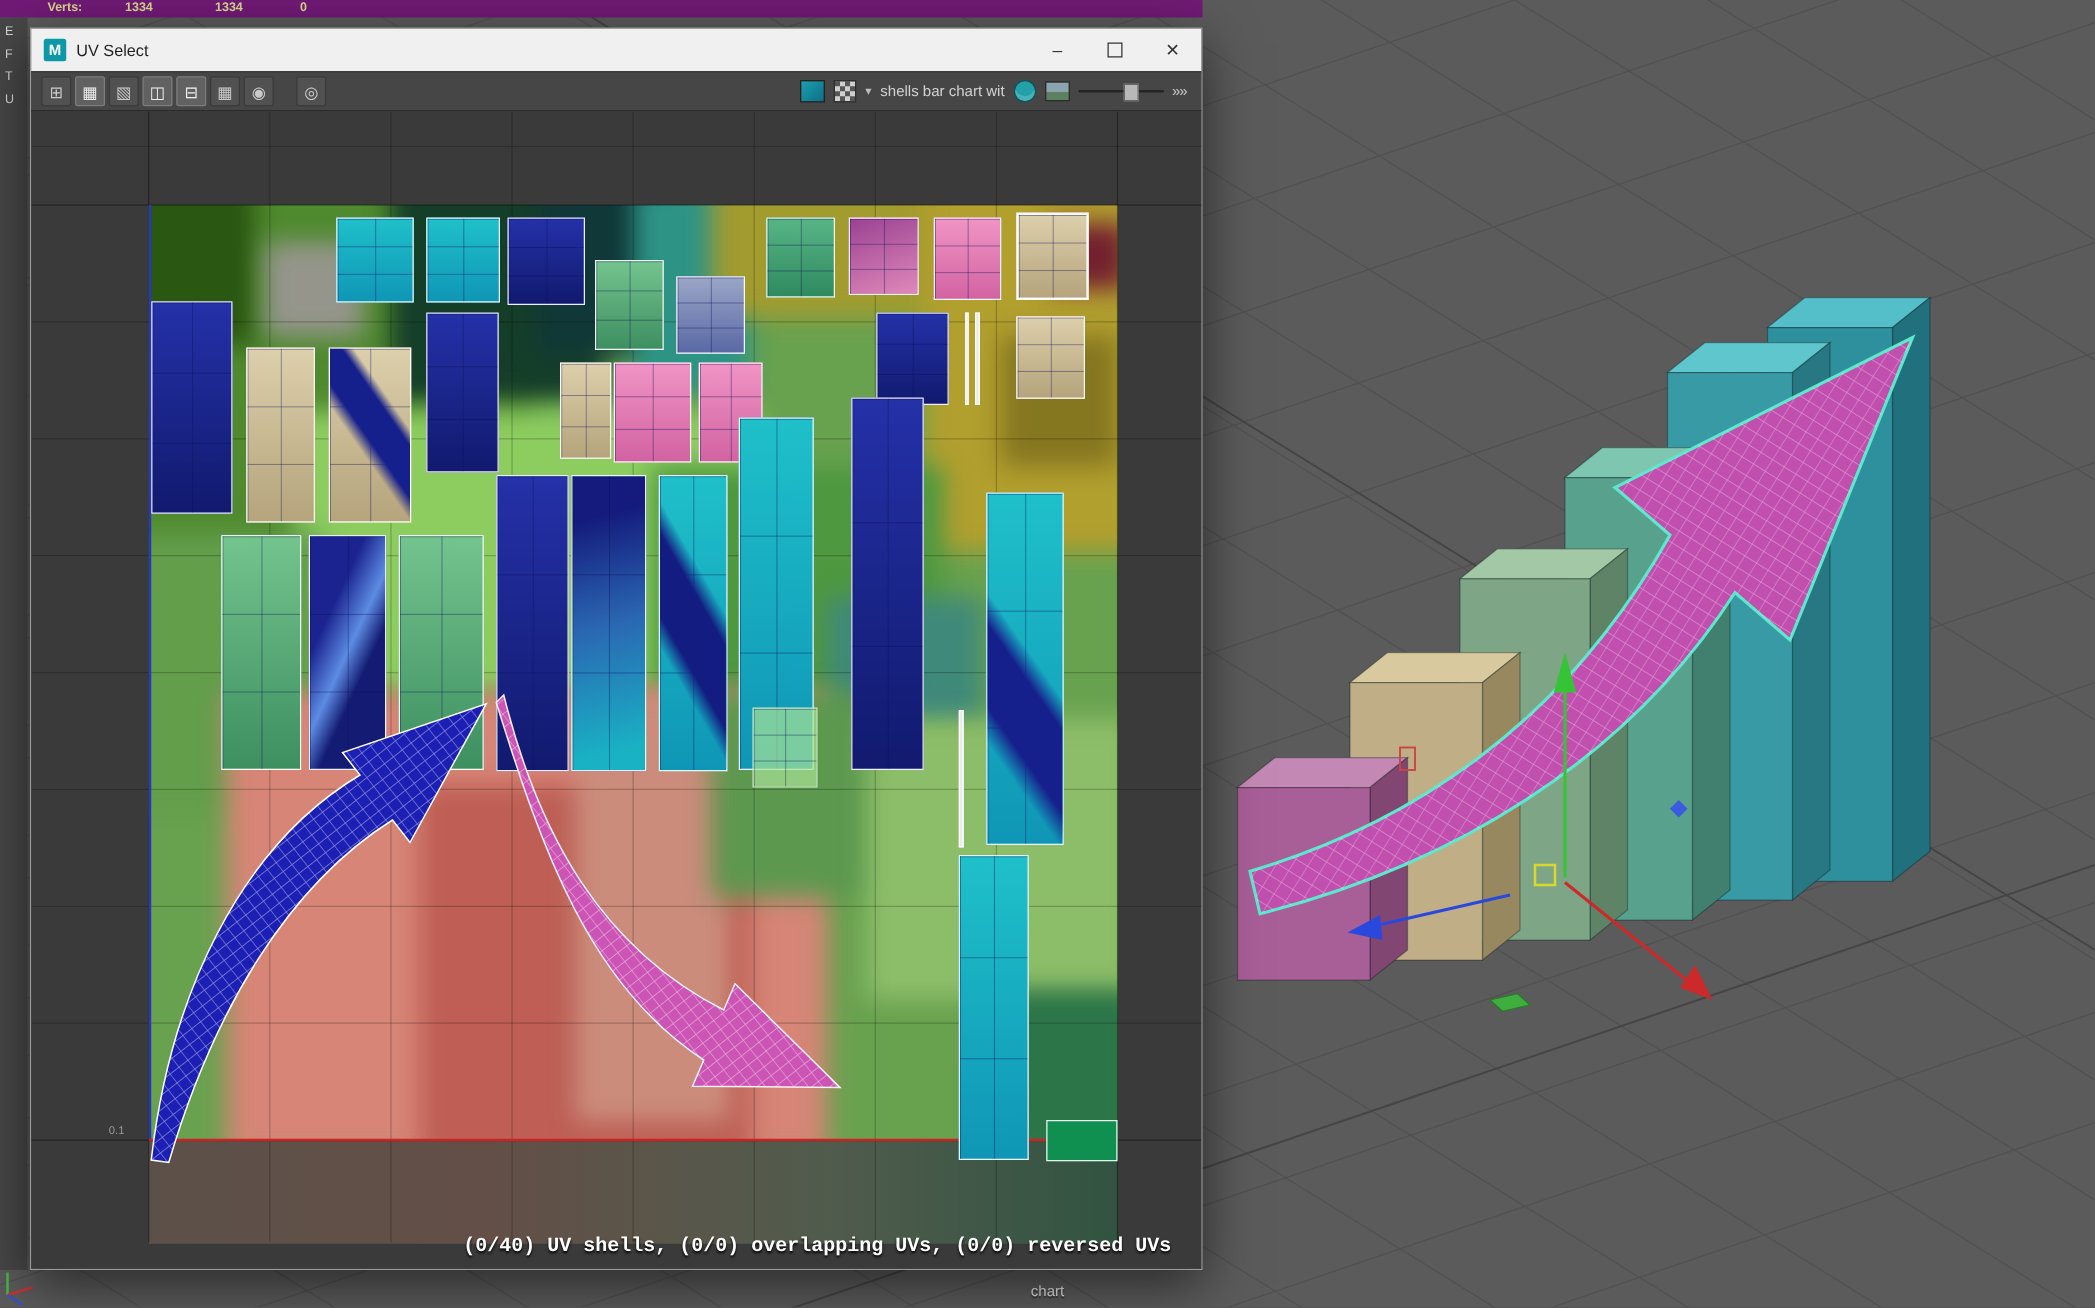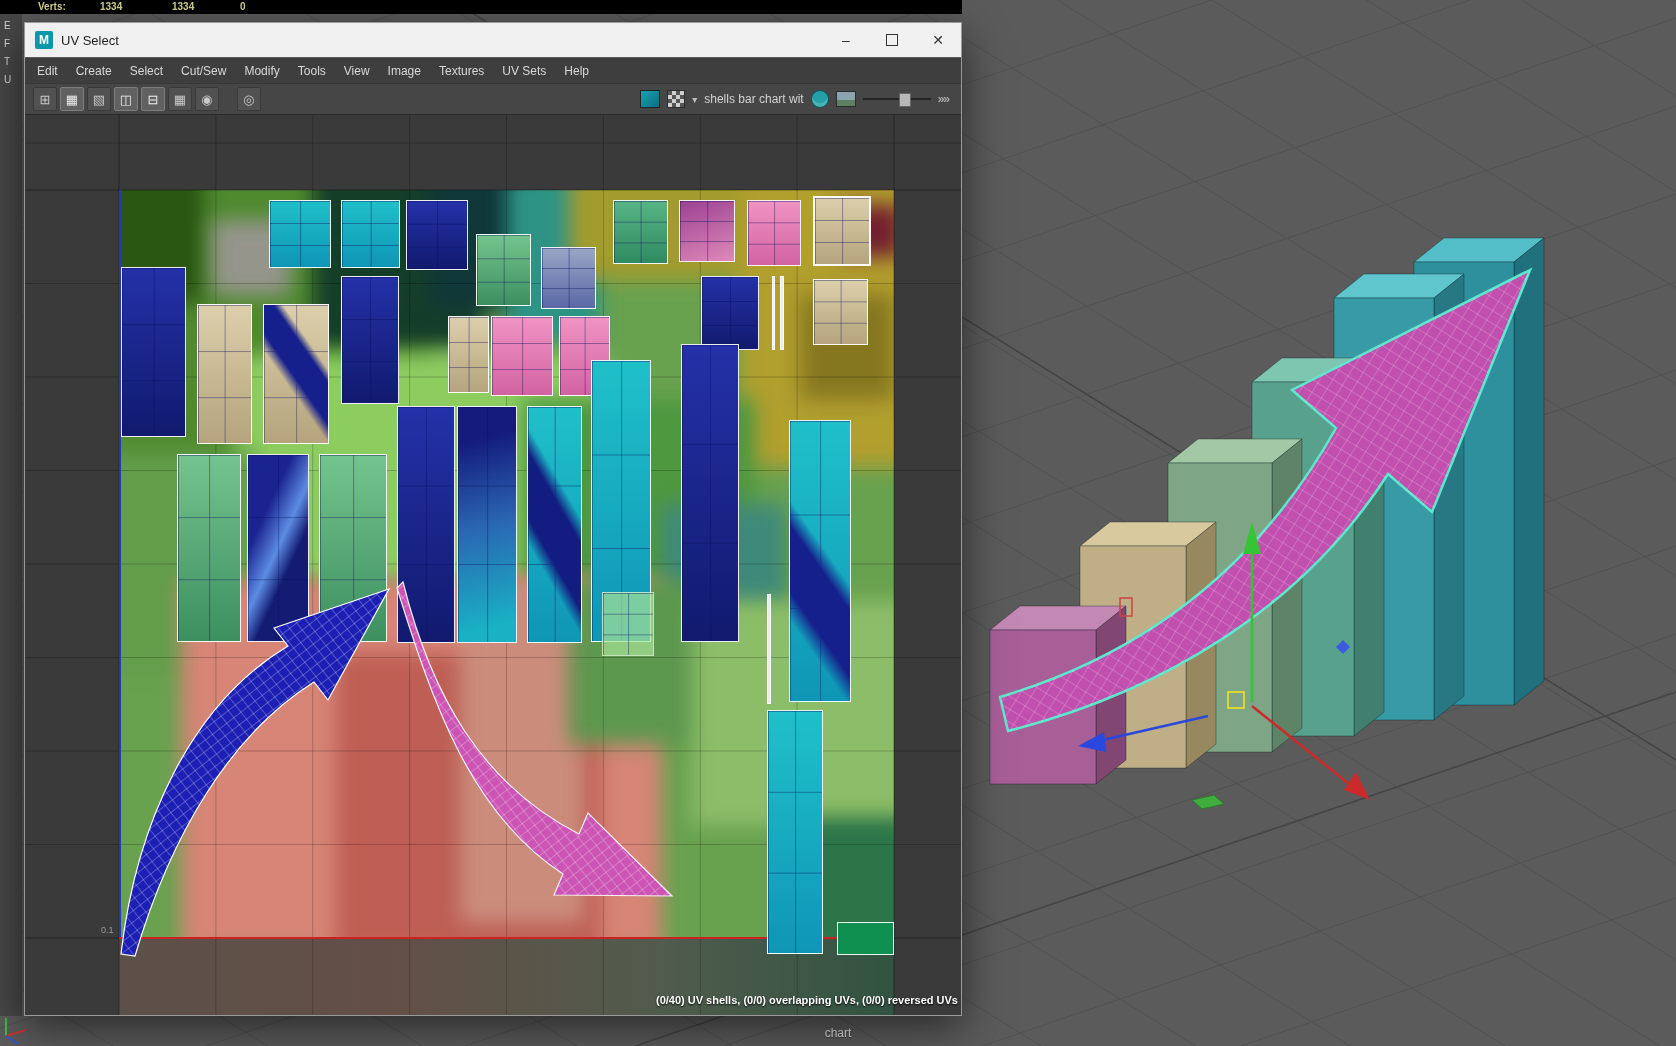--- a/index.html
+++ b/index.html
@@ -1,21 +1,21 @@
 <!DOCTYPE html>
 <html><head>
 <meta charset="utf-8">
 <style>
   html,body{margin:0;padding:0;background:#5b5b5b;font-family:"Liberation Sans",sans-serif;}
   #root{position:relative;width:1676px;height:1046px;overflow:hidden;background:#5b5b5b;}
   svg{display:block;}
   
   #scene-svg{position:absolute;left:0;top:0;z-index:1;}
   
-  #hud{position:absolute;left:0;top:0;width:962px;height:14px;background:#000000;z-index:4;}
+  #hud{position:absolute;left:0;top:0;width:962px;height:14px;background:#701a75;z-index:4;}
   #hud span{position:absolute;top:1px;font-size:10px;font-weight:bold;color:#d6d68e;}
   #hud .hud-label{left:38px;}
   
   #leftstrip{position:absolute;left:0;top:14px;width:22px;height:1002px;background:#474747;z-index:3;}
   #leftstrip span{position:absolute;left:4px;font-size:10px;color:#d8d8d8;}
   
   .persp{position:absolute;left:796px;top:1026px;width:84px;text-align:center;font-size:12px;color:#e4e4e4;z-index:2;text-shadow:0 1px 1px #333;}
   
   #mini-axis{position:absolute;left:0;top:1014px;z-index:2;}
   
@@ -65,22 +65,22 @@
   .c-pink{background:linear-gradient(180deg,#f094c4,#d263a2);}
   .c-magenta{background:linear-gradient(160deg,#9a4292,#e089ba);}
   .c-tan{background:linear-gradient(180deg,#dccfab,#b5a47c);}
   .c-bluegray{background:linear-gradient(180deg,#9aa6c6,#5a68a6);}
   .c-navyblue{background:linear-gradient(115deg,#1b2390 30%,#5c8ce2 50%,#131b72 64%);}
   .c-navyteal{background:linear-gradient(165deg,#141b7c 15%,#2a66b2 50%,#19b2c4 92%);}
   .c-white{background:#ececec;}
   .c-mint{background:rgba(170,226,150,.7);}
   .c-greenflat{background:#0f9050;}
   #uv-arrows{position:absolute;left:0;top:0;}
-  .ruler{position:absolute;left:76px;top:810px;font-size:9px;color:#9a9a9a;}
-  .uvstatus{position:absolute;right:3px;bottom:9px;font-size:11px;font-weight:bold;color:#fff;text-shadow:0 1px 2px #000;}
+  .ruler{position:absolute;left:62px;top:810px;font-size:9px;color:#9a9a9a;}
+  .uvstatus{position:absolute;right:24px;bottom:9px;font-size:16px;font-weight:bold;color:#fff;text-shadow:0 1px 2px #000;font-family:Liberation Mono, monospace;}
 </style>
 </head>
 <body>
 
 <div id="root">
 
   <svg id="scene-svg" width="1676" height="1046">
     <defs>
       <pattern id="pgrid3d" width="11" height="11" patternUnits="userSpaceOnUse" patternTransform="rotate(32)">
         <path d="M0 0H11M0 0V11" stroke="rgba(255,225,250,.45)" fill="none"></path>
@@ -200,33 +200,20 @@
           </div>
         <div class="win-btn">
             <span class="sq"></span>
           </div>
         <div class="win-btn">
             <span>✕</span>
           </div>
       </div>
     </div>
 
-    <div class="menubar" id="menubar">
-        <span class="menu-item">Edit</span>
-        <span class="menu-item">Create</span>
-        <span class="menu-item">Select</span>
-        <span class="menu-item">Cut/Sew</span>
-        <span class="menu-item">Modify</span>
-        <span class="menu-item">Tools</span>
-        <span class="menu-item">View</span>
-        <span class="menu-item">Image</span>
-        <span class="menu-item">Textures</span>
-        <span class="menu-item">UV Sets</span>
-        <span class="menu-item">Help</span>
-      </div>
 
     <div class="toolbar">
       <div id="tb-left">
           <span class="tb-icon">⊞</span>
           <span class="tb-icon active">▦</span>
           <span class="tb-icon">▧</span>
           <span class="tb-icon active">◫</span>
           <span class="tb-icon active">⊟</span>
           <span class="tb-icon">▦</span>
           <span class="tb-icon">◉</span>

